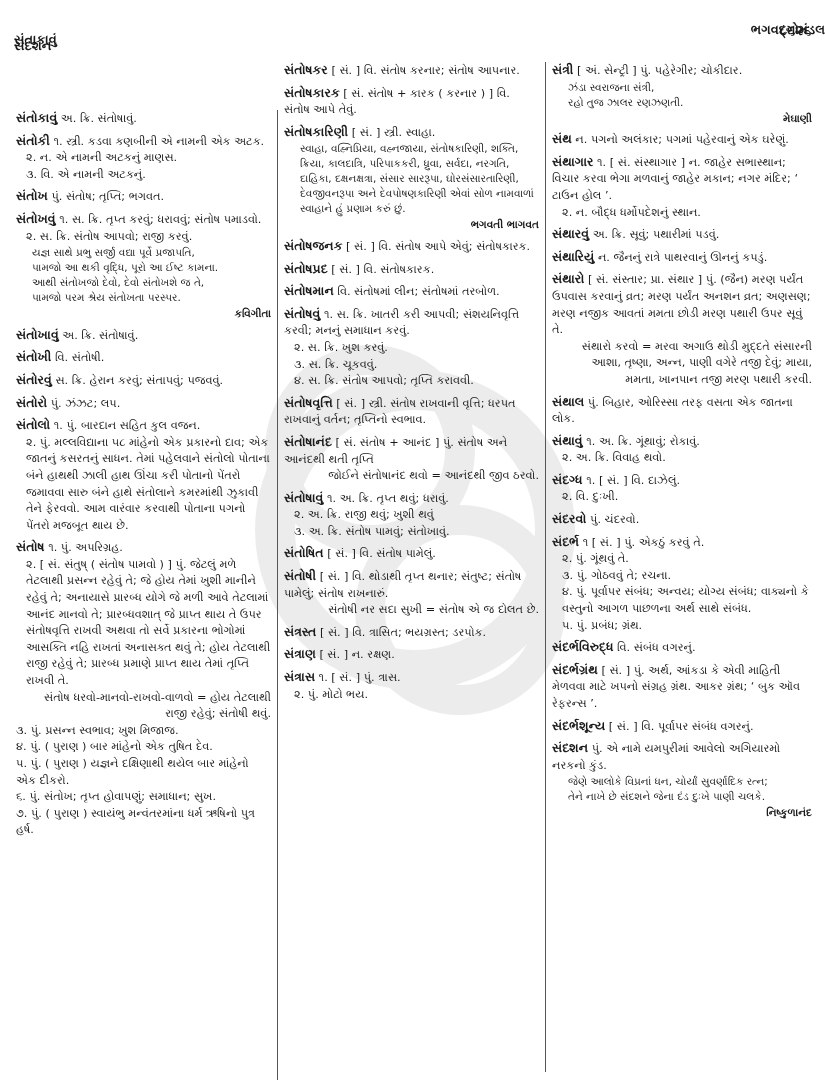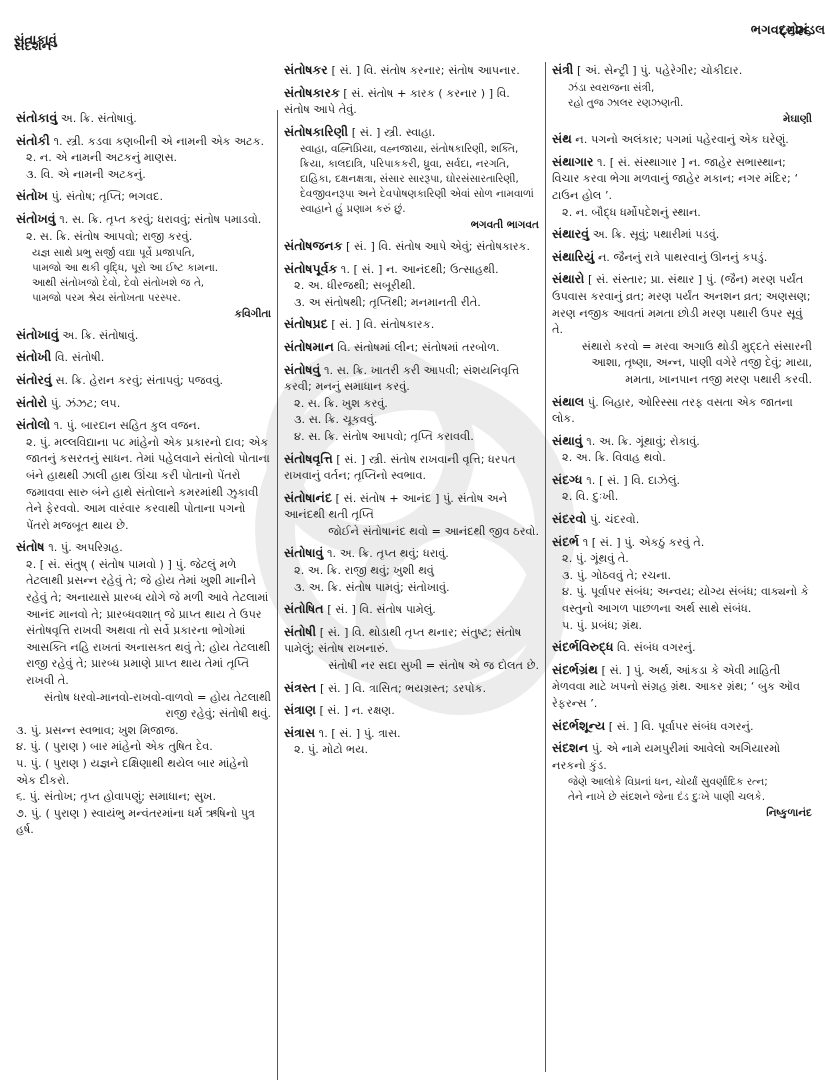--- a/index.html
+++ b/index.html
@@ -64,21 +64,21 @@
   <div class="col col1">
       <div class="entry">
         <div><span class="hw">સંતોકાવું</span> <span>અ. ક્રિ. સંતોષાવું.</span></div>
       </div>
       <div class="entry">
         <div><span class="hw">સંતોકી</span> <span>૧. સ્ત્રી. કડવા કણબીની એ નામની એક અટક.</span></div>
         <div class="sense">૨. ન. એ નામની અટકનું માણસ.</div>
         <div class="sense">૩. વિ. એ નામની અટકનું.</div>
       </div>
       <div class="entry">
-        <div><span class="hw">સંતોખ</span> <span>પું. સંતોષ; તૃપ્તિ; ભગવદ.</span></div>
+        <div><span class="hw">સંતોખ</span> <span>પું. સંતોષ; તૃપ્તિ; ભગવત.</span></div>
       </div>
       <div class="entry">
         <div><span class="hw">સંતોખવું</span> <span>૧. સ. ક્રિ. તૃપ્ત કરવું; ધરાવવું; સંતોષ પમાડવો.</span></div>
         <div class="sense">૨. સ. ક્રિ. સંતોષ આપવો; રાજી કરવું.</div>
         <div class="quote">યજ્ઞ સાથે પ્રભુ સર્જી વદ્યા પૂર્વે પ્રજાપતિ,</div>
         <div class="quote">પામજો આ થકી વૃદ્ધિ, પૂરો આ ઈષ્ટ કામના.</div>
         <div class="quote">આથી સંતોખજો દેવો, દેવો સંતોખશે જ તે,</div>
         <div class="quote">પામજો પરમ શ્રેય સંતોખતા પરસ્પર.</div>
         <div class="quote-src">કવિગીતા</div>
       </div>
@@ -118,25 +118,20 @@
       </div>
       <div class="entry">
         <div><span class="hw">સંતોષકારિણી</span> <span>[ સં. ] સ્ત્રી. સ્વાહા.</span></div>
         <div class="quote">સ્વાહા, વહ્નિપ્રિયા, વહ્નજાયા, સંતોષકારિણી, શક્તિ, ક્રિયા, કાલદાત્રિ, પરિપાકકરી, ધ્રુવા, સર્વદા, નરગતિ, દાહિકા, દક્ષનક્ષત્રા, સંસાર સારરૂપા, ઘોરસંસારતારિણી, દેવજીવનરૂપા અને દેવપોષણકારિણી એવાં સોળ નામવાળાં સ્વાહાને હું પ્રણામ કરું છું.</div>
         <div class="quote-src">ભગવતી ભાગવત</div>
       </div>
       <div class="entry">
         <div><span class="hw">સંતોષજનક</span> <span>[ સં. ] વિ. સંતોષ આપે એવું; સંતોષકારક.</span></div>
       </div>
       <div class="entry">
-        <div><span class="hw">સંતોષપૂર્વક</span> <span>૧. [ સં. ] ન. આનંદથી; ઉત્સાહથી.</span></div>
-        <div class="sense">૨. અ. ધીરજથી; સબૂરીથી.</div>
-        <div class="sense">૩. અ સંતોષથી; તૃપ્તિથી; મનમાનતી રીતે.</div>
-      </div>
-      <div class="entry">
         <div><span class="hw">સંતોષપ્રદ</span> <span>[ સં. ] વિ. સંતોષકારક.</span></div>
       </div>
       <div class="entry">
         <div><span class="hw">સંતોષમાન</span> <span>વિ. સંતોષમાં લીન; સંતોષમાં તરબોળ.</span></div>
       </div>
       <div class="entry">
         <div><span class="hw">સંતોષવું</span> <span>૧. સ. ક્રિ. ખાતરી કરી આપવી; સંશયનિવૃત્તિ કરવી; મનનું સમાધાન કરવું.</span></div>
         <div class="sense">૨. સ. ક્રિ. ખુશ કરવું.</div>
         <div class="sense">૩. સ. ક્રિ. ચૂકવવું.</div>
         <div class="sense">૪. સ. ક્રિ. સંતોષ આપવો; તૃપ્તિ કરાવવી.</div>

